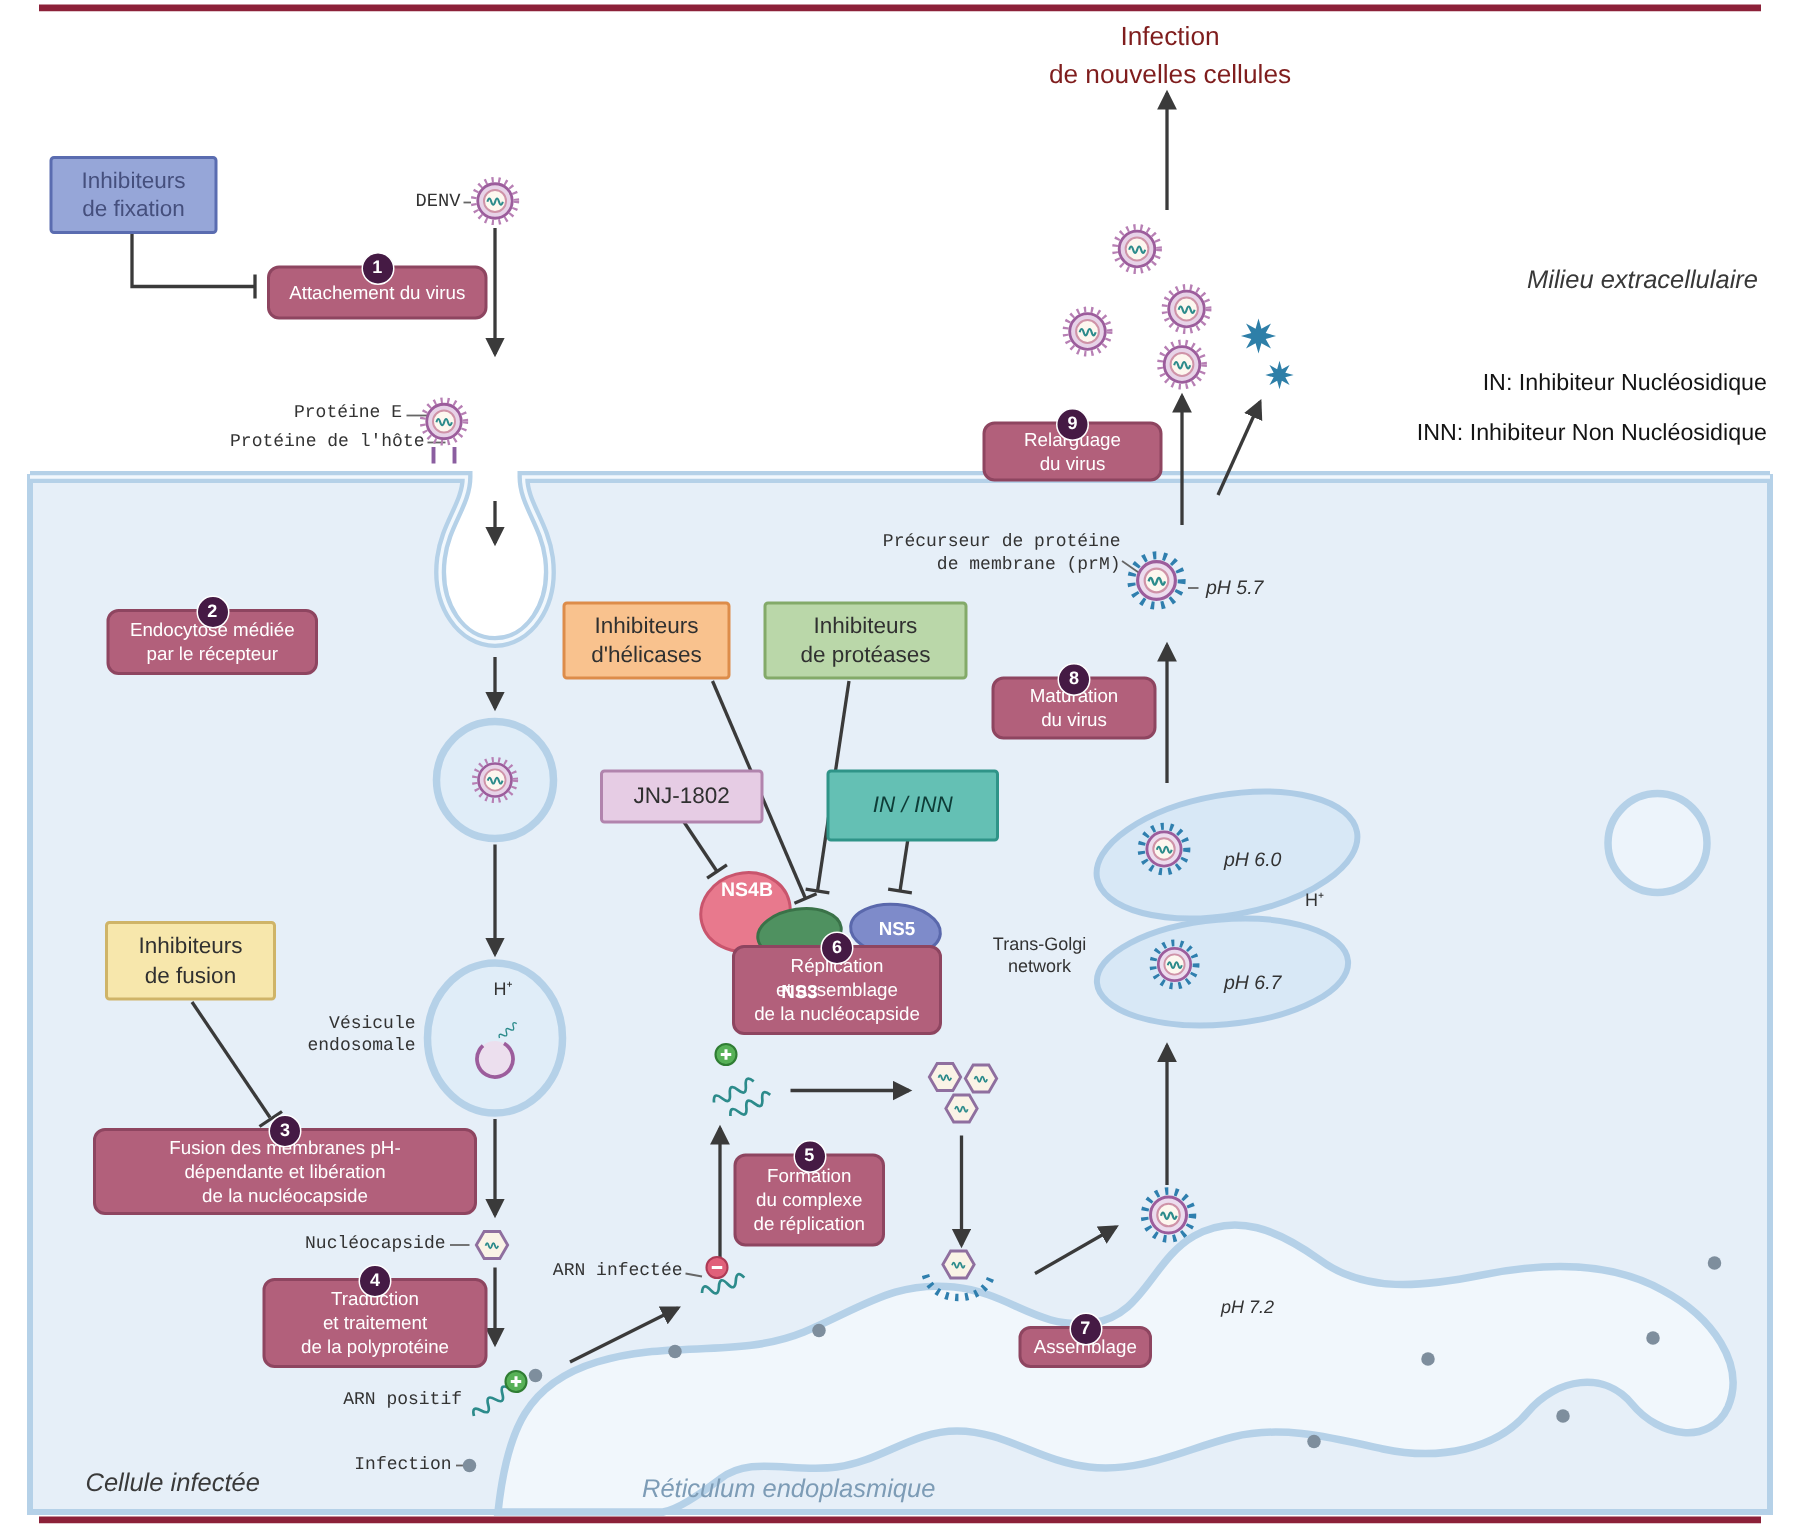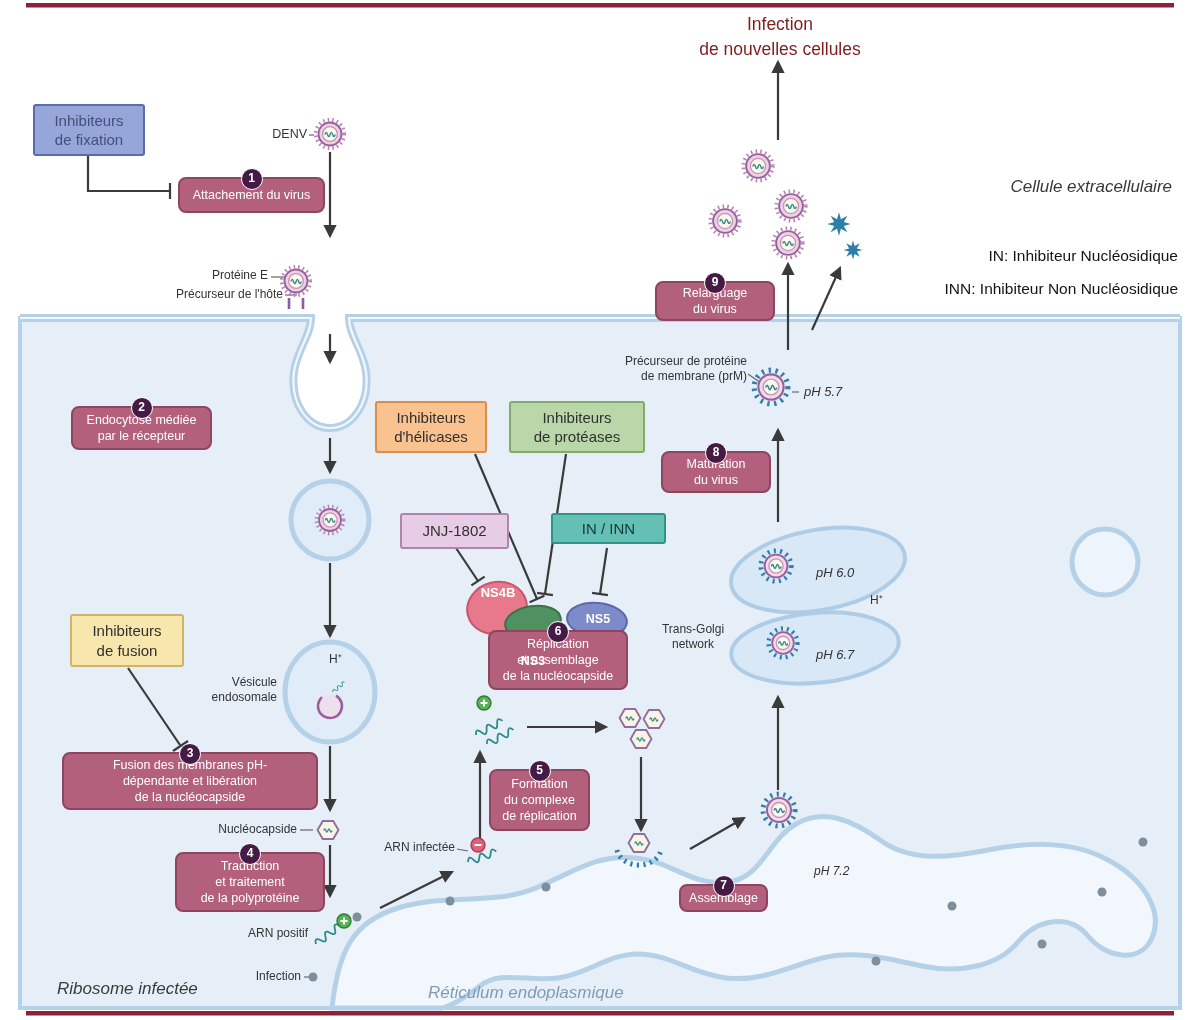--- a/index.html
+++ b/index.html
@@ -2,21 +2,21 @@
 <html><head>
 <meta charset="utf-8">
 <style>
   * { margin:0; padding:0; box-sizing:border-box; }
   html,body { background:#ffffff; font-family:"Liberation Sans", sans-serif; }
   .fig { position:relative; width:1200px; height:1020px; background:#fff; overflow:hidden; }
   .fig svg.bg { position:absolute; left:0; top:0; }
 
   .lbl { position:absolute; font-size:12px; color:#333; line-height:1.25; white-space:pre-line; }
   .it  { font-style:italic; }
-  .ra  { text-align:right; }
+  .ra  { text-align:right;font-family:Liberation Mono, monospace; }
   .ca  { text-align:center; }
   .big { font-size:17px; }
 
   .title { position:absolute; font-size:17.5px; color:#7f1d1d; text-align:center;
            white-space:pre-line; line-height:1.4; font-weight:500; }
 
   .step { position:absolute; background:#b2607b; border:2px solid #8e4560; border-radius:8px;
           color:#fff; display:flex; align-items:center; justify-content:center; text-align:center;
           font-size:12.5px; line-height:1.3; padding:3px 6px; white-space:pre-line; }
   .badge { position:absolute; top:-11px; left:50%; transform:translateX(-50%);
@@ -194,34 +194,34 @@
       <use href="#ribo" transform="translate(952,906)"></use>
       <use href="#ribo" transform="translate(1042,944)"></use>
       <use href="#ribo" transform="translate(1102,892)"></use>
       <use href="#ribo" transform="translate(1143,842)"></use>
       <use href="#ribo" transform="translate(876,961)"></use>
     </g>
   </svg>
 
   <div class="title" style="left:650px; top:12px; width:260px;">Infection
 de nouvelles cellules</div>
-  <div class="lbl it big" style="right:28px; top:176px; color:#383838;">Cellule extracellulaire</div>
+  <div class="lbl it big" style="right:28px; top:176px; color:#383838;">Milieu extracellulaire</div>
   <div class="legend" style="right:22px; top:247px;">IN: Inhibiteur Nucléosidique</div>
   <div class="legend" style="right:22px; top:280px;">INN: Inhibiteur Non Nucléosidique</div>
-  <div class="lbl it big" style="left:57px; top:978px; color:#3a3a3a;">Ribosome infectée</div>
+  <div class="lbl it big" style="left:57px; top:978px; color:#3a3a3a;">Cellule infectée</div>
   <div class="lbl it big" style="left:428px; top:982px; color:#7d9cb6;">Réticulum endoplasmique</div>
 
   <div class="inh inh-fixation" style="left:33px;  top:104px; width:112px; height:52px;">Inhibiteurs
 de fixation</div>
   <div class="inh inh-helicases" style="left:375px; top:401px; width:112px; height:52px;">Inhibiteurs
 d'hélicases</div>
   <div class="inh inh-proteases" style="left:509px; top:401px; width:136px; height:52px;">Inhibiteurs
 de protéases</div>
   <div class="inh inh-jnj" style="left:400px; top:513px; width:109px; height:36px;">JNJ-1802</div>
-  <div class="inh inh-ininn" style="left:551px; top:513px; width:115px; height:31px;">IN / INN</div>
+  <div class="inh inh-ininn" style="left:551px; top:513px; width:115px; height:48px;font-style:italic;">IN / INN</div>
   <div class="inh inh-fusion" style="left:70px;  top:614px; width:114px; height:53px;">Inhibiteurs
 de fusion</div>
 
   <div class="step" style="left:178px; top:177px; width:147px; height:36px;">
     <span class="badge">1</span>
     <span>Attachement du virus</span>
   </div>
   <div class="step" style="left:71px; top:406px; width:141px; height:44px;">
     <span class="badge">2</span>
     <span>Endocytose médiée
@@ -265,21 +265,21 @@
     <span>Relarguage
 du virus</span>
   </div>
 
   <div class="nslbl" style="left:470px; top:585px; width:56px; font-size:13px;">NS4B</div>
   <div class="nslbl" style="left:512px; top:614px; width:42px;margin-top:40px;">NS3</div>
   <div class="nslbl" style="left:577px; top:612px; width:42px;">NS5</div>
 
   <div class="lbl ra" style="right:893px; top:127px; font-size:12.5px;">DENV</div>
   <div class="lbl ra" style="right:932px; top:268px;">Protéine E</div>
-  <div class="lbl ra" style="right:917px; top:287px;">Précurseur de l'hôte</div>
+  <div class="lbl ra" style="right:917px; top:287px;">Protéine de l'hôte</div>
   <div class="lbl ra" style="right:453px; top:354px;">Précurseur de protéine
 de membrane (prM)</div>
   <div class="lbl it" style="left:804px; top:384px; font-size:13px;">pH 5.7</div>
   <div class="lbl it" style="left:816px; top:565px; font-size:13px;">pH 6.0</div>
   <div class="lbl" style="left:870px; top:593px;">H⁺</div>
   <div class="lbl it" style="left:816px; top:647px; font-size:13px;">pH 6.7</div>
   <div class="lbl it" style="left:814px; top:864px; font-size:12px;">pH 7.2</div>
   <div class="lbl ca" style="left:655px; top:622px; width:76px;">Trans-Golgi
 network</div>
   <div class="lbl" style="left:329px; top:652px;">H⁺</div>

